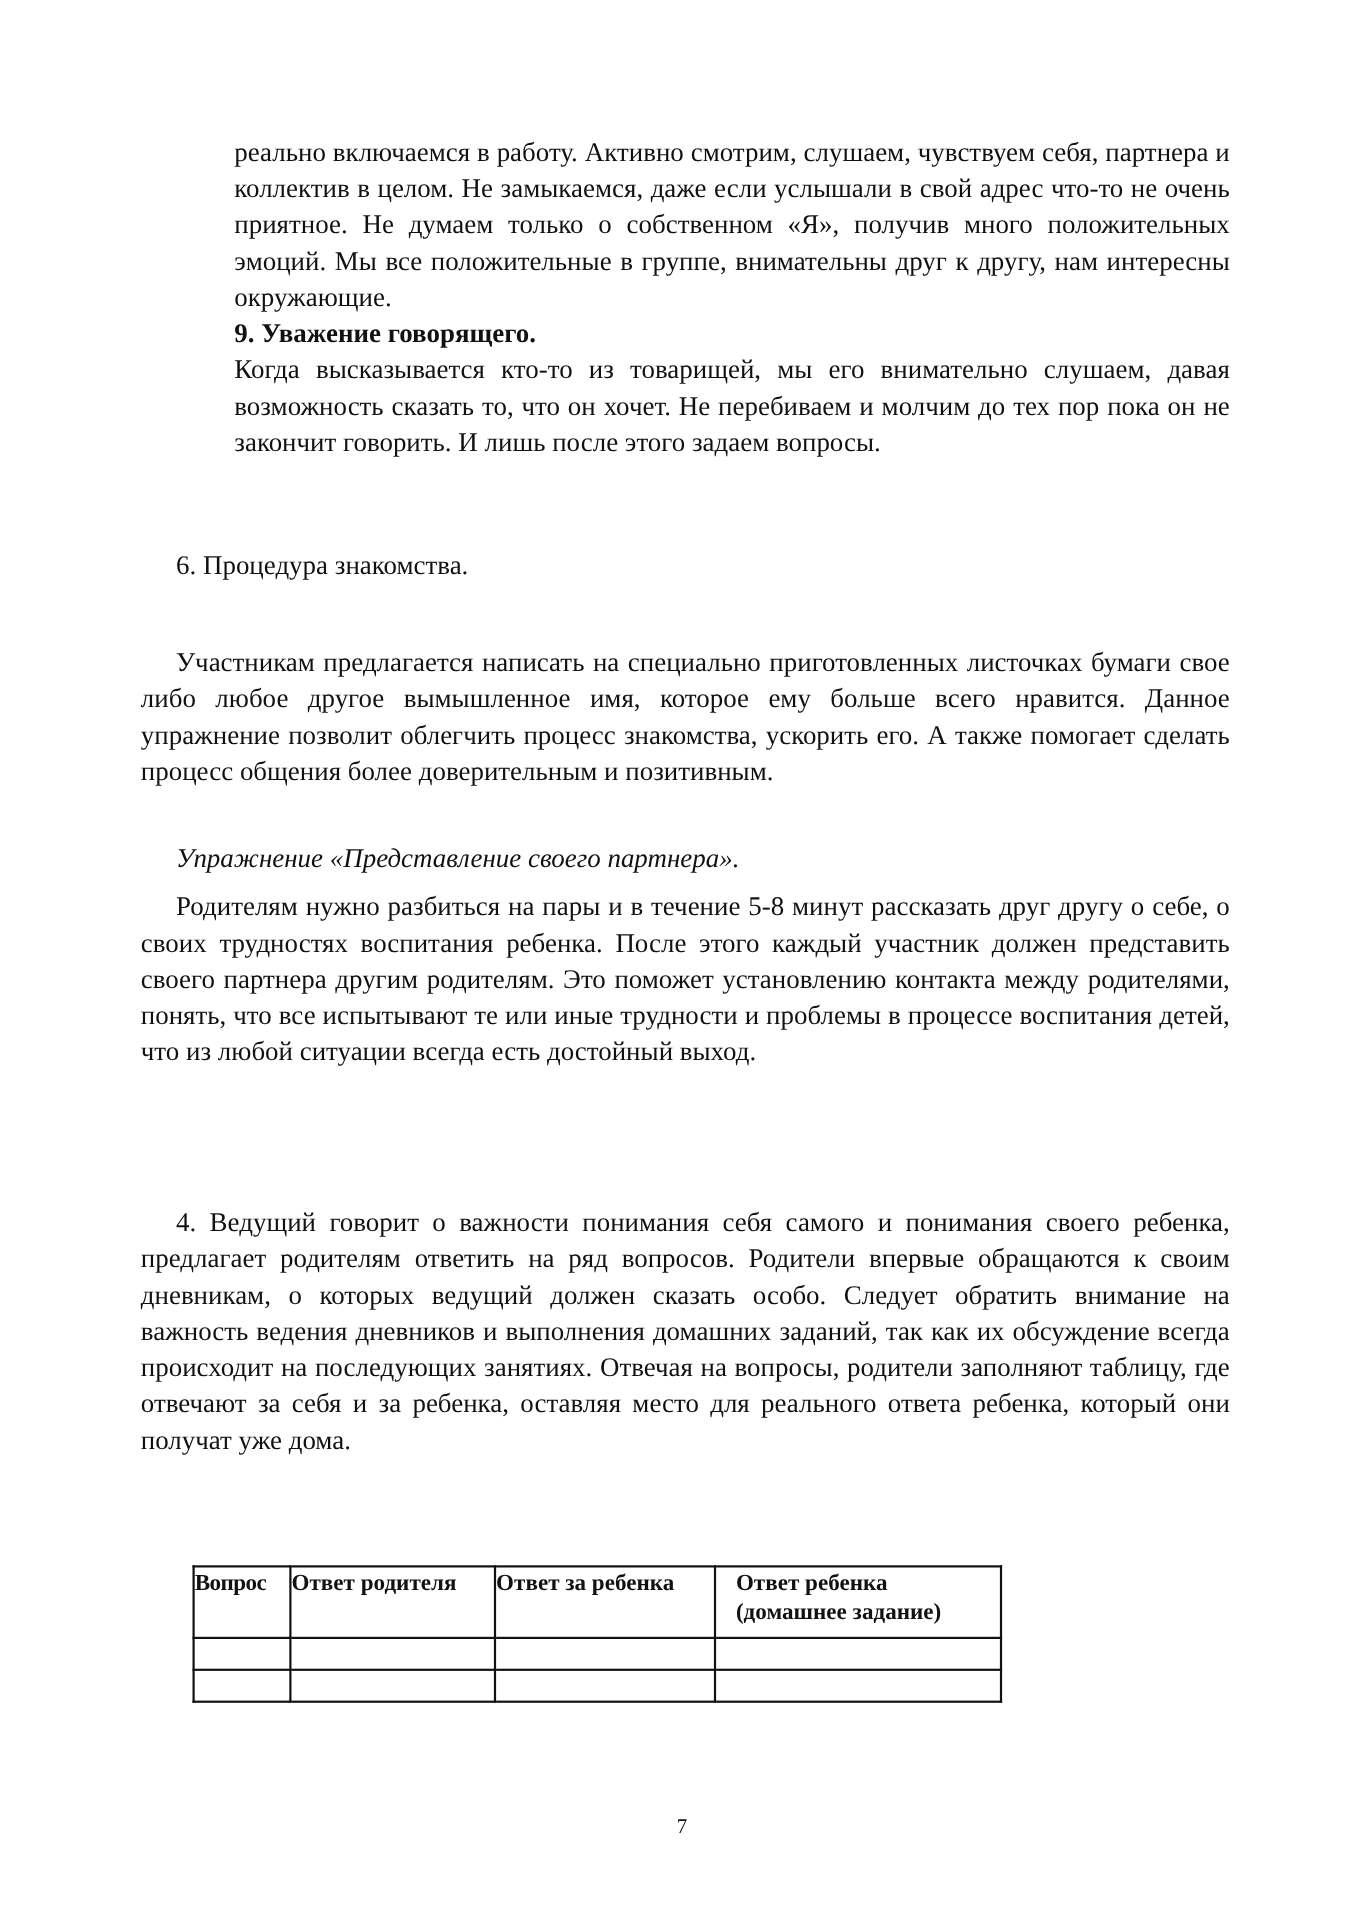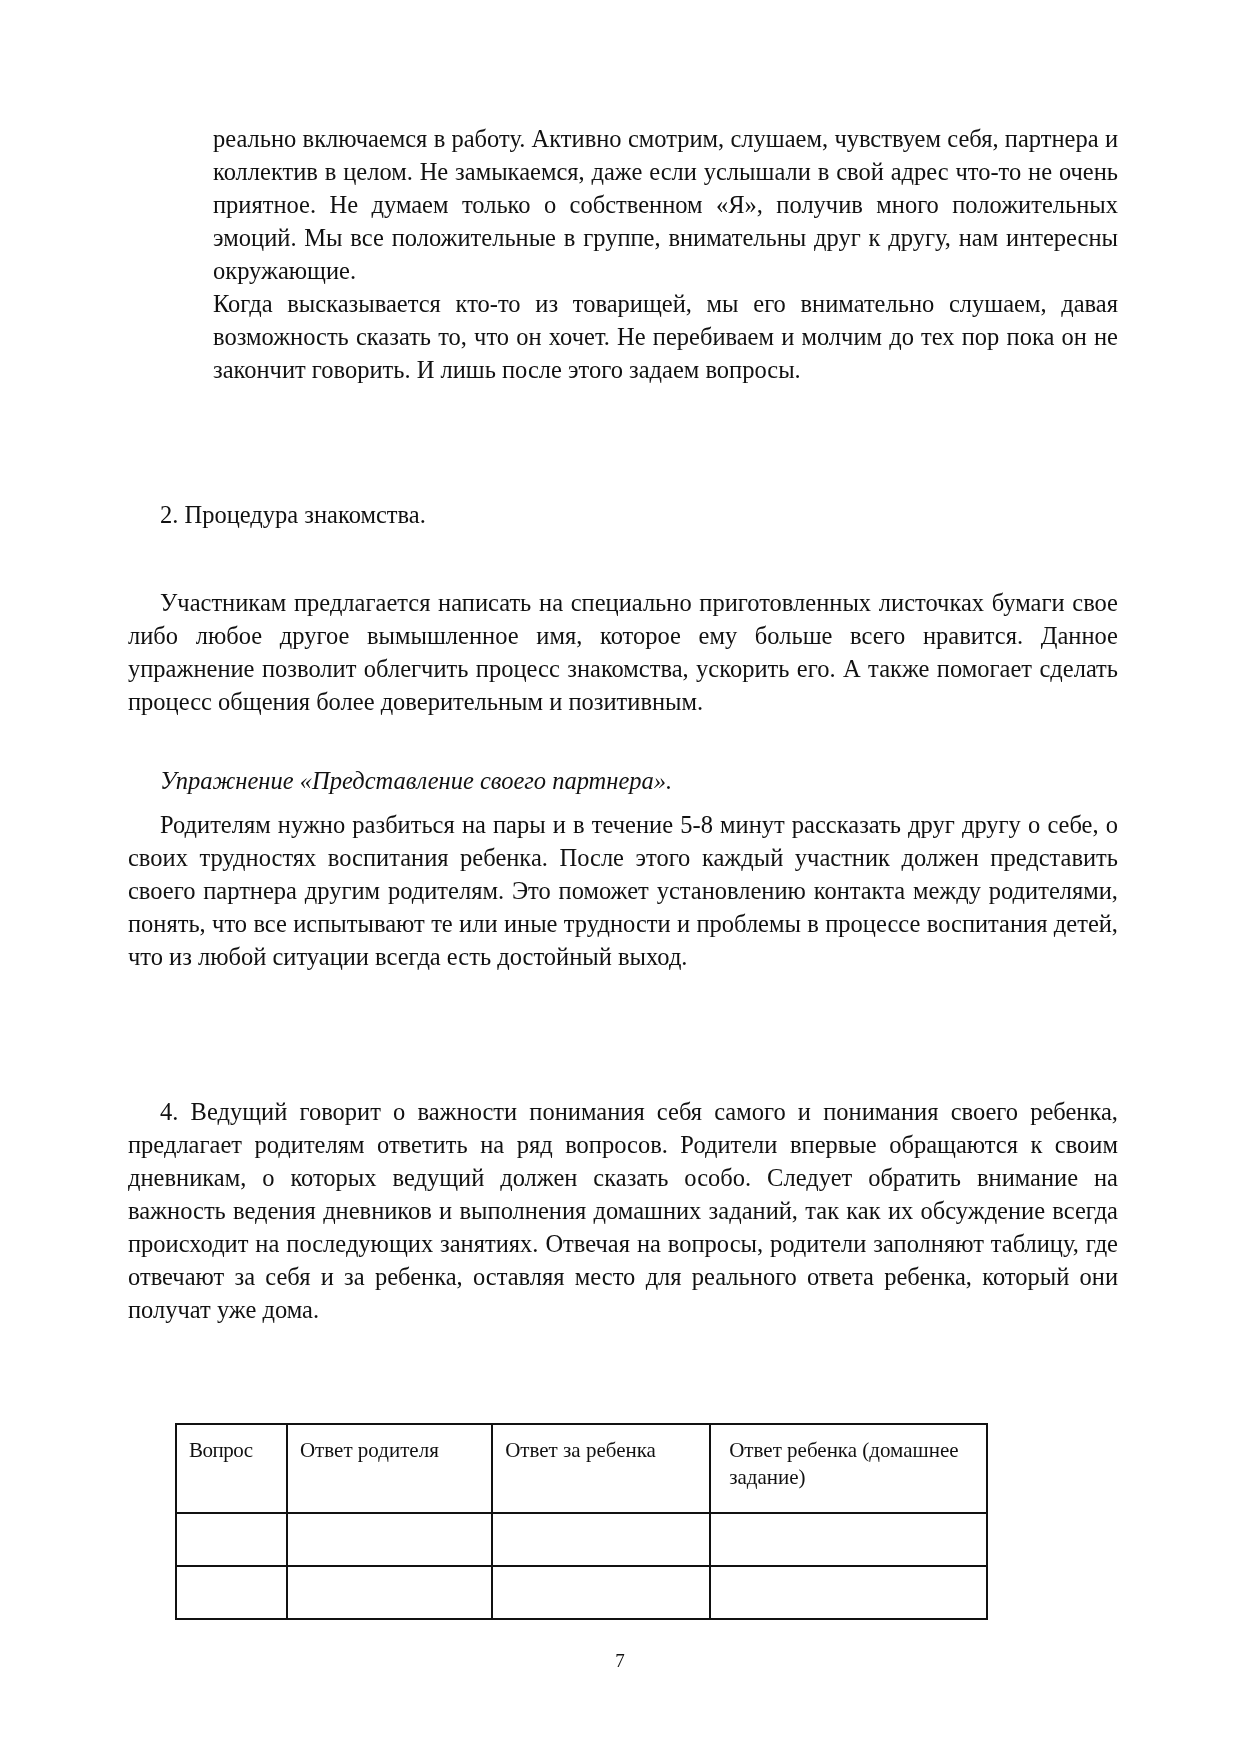--- a/index.html
+++ b/index.html
@@ -57,25 +57,25 @@
       position: absolute;
       left: 175px;
       top: 1423px;
     }
     table.answers {
       border-collapse: collapse;
       font-family: "Liberation Serif", serif;
     }
     table.answers td, table.answers th {
       border: 2px solid #111111;
-      padding: 12px;
+      padding: 0;
       vertical-align: top;
       font-size: 21px;
       line-height: 27px;
-      font-weight: normal;
+      font-weight: bold;
       text-align: left;
     }
     table.answers thead th { height: 63px; }
     table.answers tbody td { height: 27px; }
     .c1 { width: 86px; }
     .c2 { width: 184px; }
     .c3 { width: 198px; }
     .c4 { width: 258px; border-radius: 29px; }
     th.c4 { padding-left: 18px !important; width: 240px; }
     th.c1 { letter-spacing: -0.5px; }
@@ -90,25 +90,26 @@
       font-family: "Liberation Serif", serif;
     }
   </style>
 </head>
 <body>
 
 <div class="page">
 
   <div class="block indented">
     <p>реально включаемся в работу. Активно смотрим, слушаем, чувствуем себя, партнера и коллектив в целом. Не замыкаемся, даже если услышали в свой адрес что-то не очень приятное. Не думаем только о собственном «Я», получив много положительных эмоций. Мы все положительные в группе, внимательны друг к другу, нам интересны окружающие.</p>
+    <p class="heading" style="text-align:left;">9.  Уважение говорящего.</p>
     <p>Когда высказывается кто-то из товарищей, мы его внимательно слушаем, давая возможность сказать то, что он хочет. Не перебиваем и молчим до тех пор пока он не закончит говорить. И лишь после этого задаем вопросы.</p>
   </div>
 
   <div class="block main" id="p-procedure">
-    <p>2. Процедура знакомства.</p>
+    <p>6. Процедура знакомства.</p>
   </div>
 
 
   <div class="block main" id="p-vizitka-desc">
     <p>Участникам предлагается написать на специально приготовленных листочках бумаги свое либо любое другое вымышленное имя, которое ему больше всего нравится. Данное упражнение позволит облегчить процесс знакомства, ускорить его. А также помогает сделать процесс общения более доверительным и позитивным.</p>
   </div>
 
   <div class="block main" id="p-partner">
     <p class="italic">Упражнение «Представление своего партнера».</p>
   </div>

